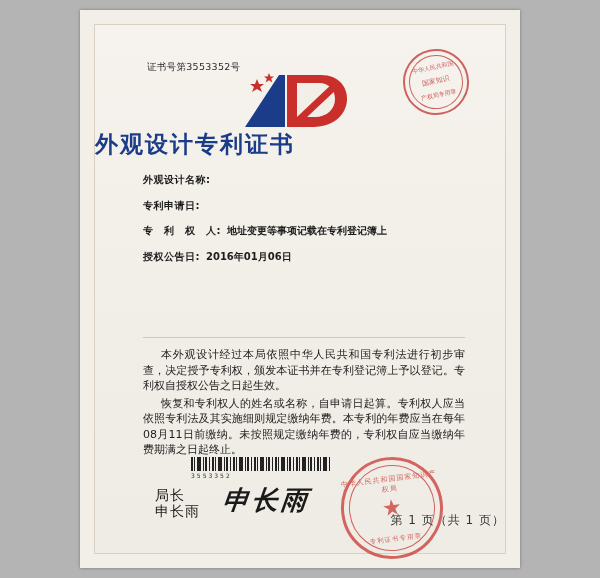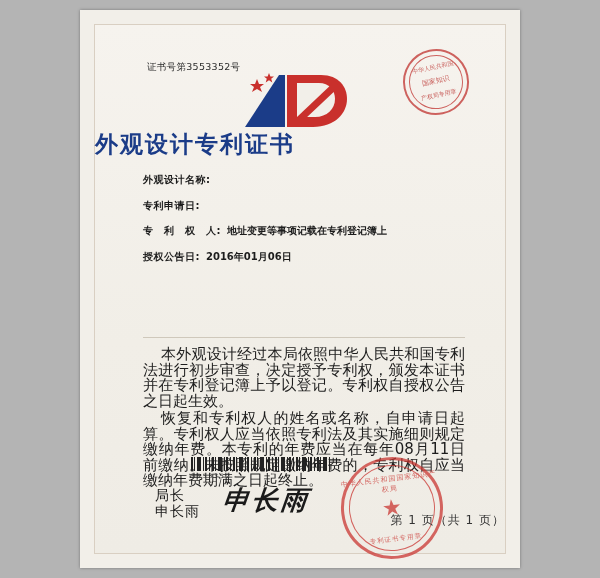--- a/index.html
+++ b/index.html
@@ -128,21 +128,21 @@
     top: 312px;
     height: 1px;
     background: #cfc8bb;
   }
   
   .body {
     position: absolute;
     left: 48px;
     right: 40px;
     top: 322px;
-    font-size: 15px;
+    font-size: 11px;
     line-height: 15.5px;
     color: #1d1d1d;
     text-align: justify;
   }
   .body p {
     margin: 0 0 2px 0;
     text-indent: 18px;
   }
   
   .barcode {

